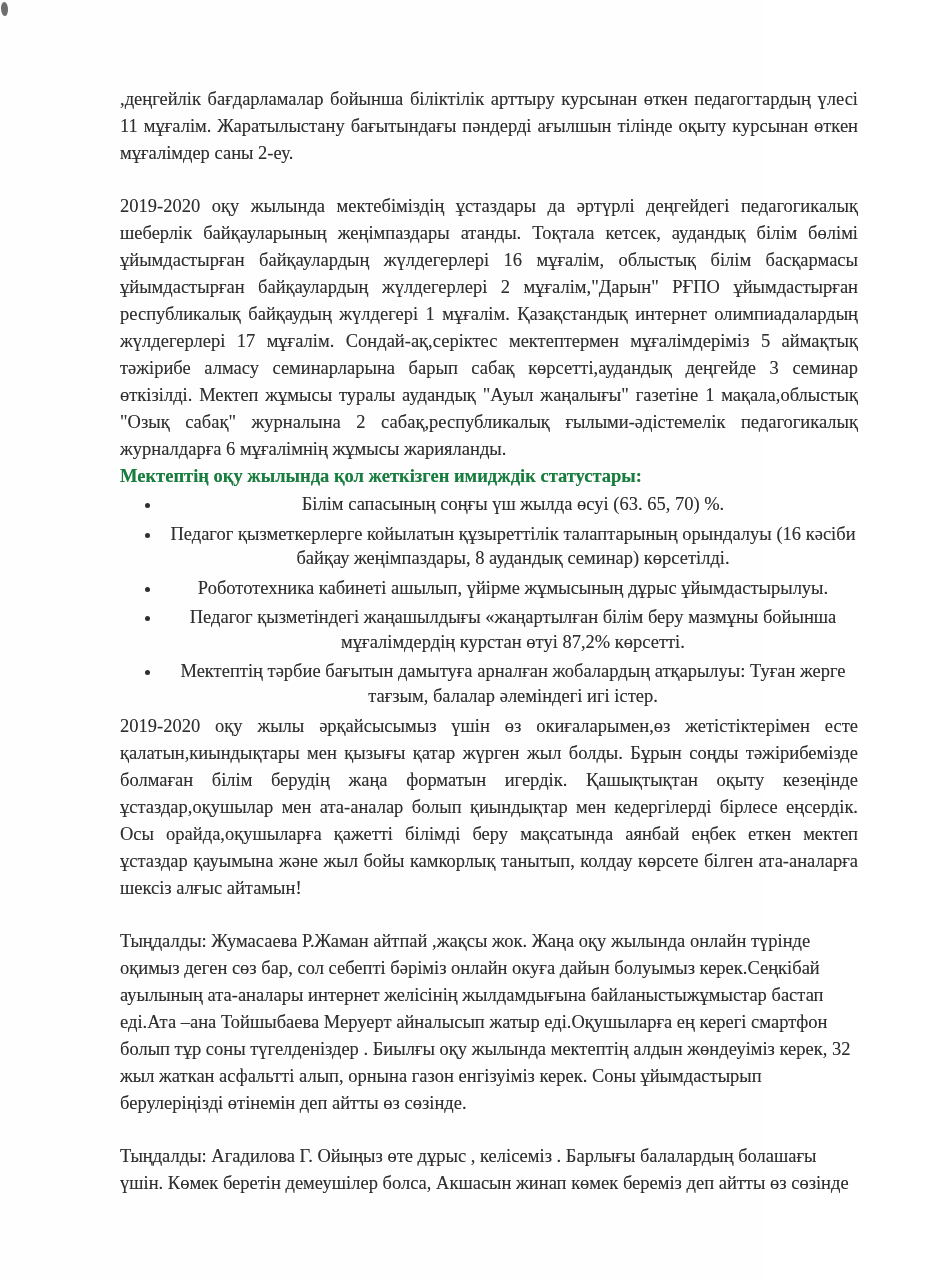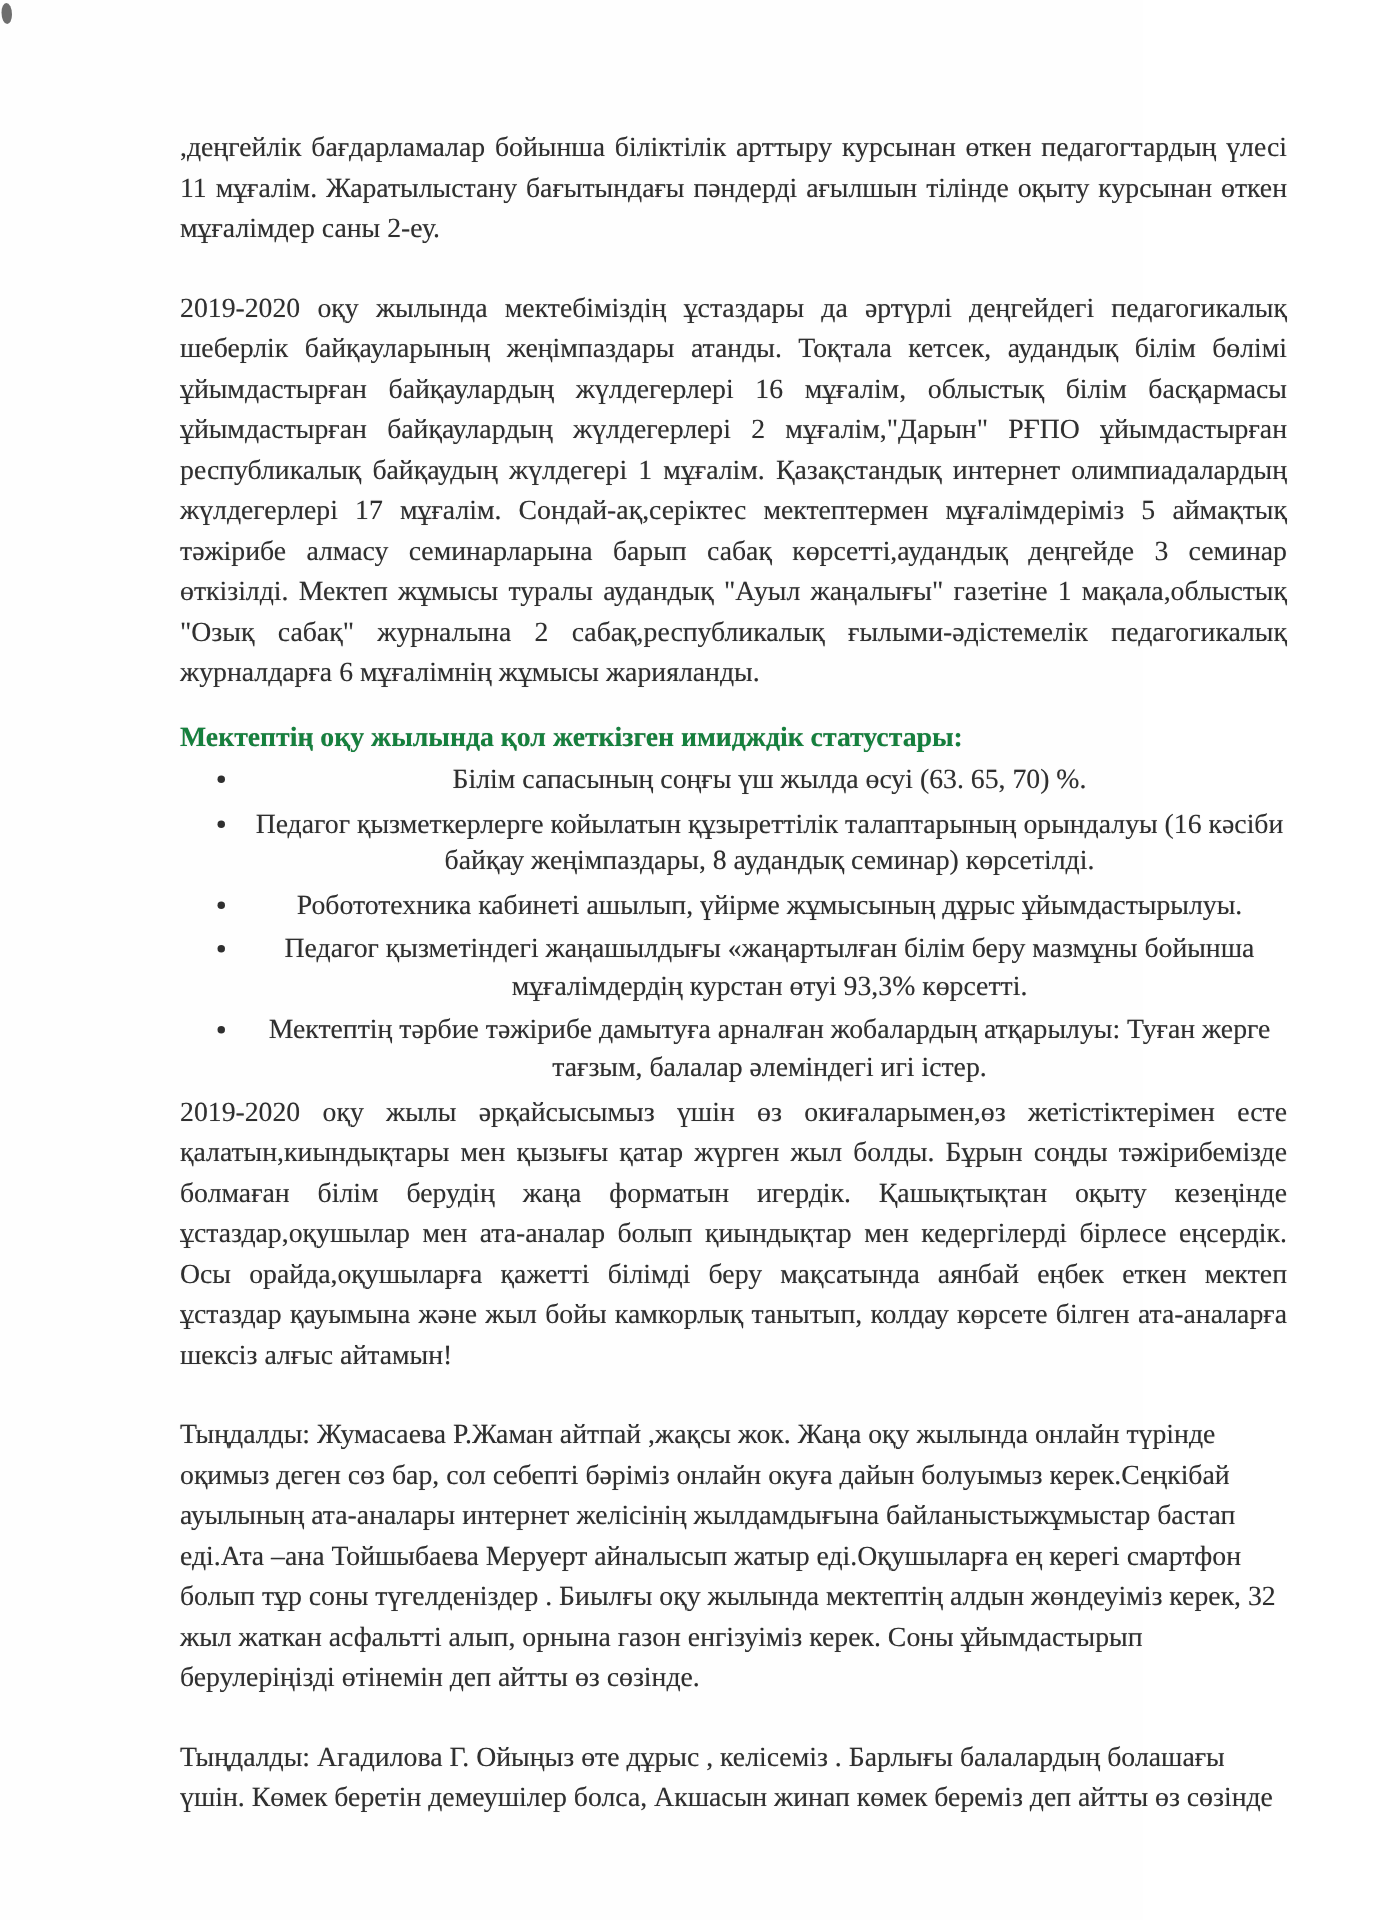--- a/index.html
+++ b/index.html
@@ -40,21 +40,21 @@
     color: #2f2f2f;
     text-shadow: 0 0 0.5px rgba(60,60,60,0.45);
   }
   .para {
     margin: 0 0 26px 0;
   }
   .justify {
     text-align: justify;
   }
   .no-gap {
-    margin-bottom: 16px;
+    margin-bottom: 0;
   }
   .heading {
     font-weight: bold;
     margin: 0;
     color: #15803d;
   }
   ul.bullet-list {
     margin: 2px 0 4px 0;
     padding-left: 42px;
     list-style: disc;
@@ -78,22 +78,22 @@
     <p class="para justify">,деңгейлік бағдарламалар бойынша біліктілік арттыру курсынан өткен педагогтардың үлесі 11 мұғалім. Жаратылыстану бағытындағы пәндерді ағылшын тілінде оқыту курсынан өткен мұғалімдер саны 2-еу.</p>
 
     <p class="para justify no-gap">2019-2020 оқу жылында мектебіміздің ұстаздары да әртүрлі деңгейдегі педагогикалық шеберлік байқауларының жеңімпаздары атанды. Тоқтала кетсек, аудандық білім бөлімі ұйымдастырған байқаулардың жүлдегерлері 16 мұғалім, облыстық білім басқармасы ұйымдастырған байқаулардың жүлдегерлері 2 мұғалім,"Дарын" РҒПО ұйымдастырған республикалық байқаудың жүлдегері 1 мұғалім. Қазақстандық интернет олимпиадалардың жүлдегерлері 17 мұғалім. Сондай-ақ,серіктес мектептермен мұғалімдеріміз 5 аймақтық тәжірибе алмасу семинарларына барып сабақ көрсетті,аудандық деңгейде 3 семинар өткізілді. Мектеп жұмысы туралы аудандық "Ауыл жаңалығы" газетіне 1 мақала,облыстық "Озық сабақ" журналына 2 сабақ,республикалық ғылыми-әдістемелік педагогикалық журналдарға 6 мұғалімнің жұмысы жарияланды.</p>
 
     <p class="heading">Мектептің оқу жылында қол жеткізген имидждік статустары:</p>
 
     <ul class="bullet-list">
       <li>Білім сапасының соңғы үш жылда өсуі (63. 65, 70) %.</li>
       <li>Педагог қызметкерлерге койылатын құзыреттілік талаптарының орындалуы (16 кәсіби байқау жеңімпаздары, 8 аудандық семинар) көрсетілді.</li>
       <li>Робототехника кабинеті ашылып, үйірме жұмысының дұрыс ұйымдастырылуы.</li>
-      <li>Педагог қызметіндегі жаңашылдығы «жаңартылған білім беру мазмұны бойынша мұғалімдердің курстан өтуі 93,3% көрсетті.</li>
-      <li>Мектептің тәрбие тәжірибе дамытуға арналған жобалардың атқарылуы: Туған жерге тағзым, балалар әлеміндегі игі істер.</li>
+      <li>Педагог қызметіндегі жаңашылдығы «жаңартылған білім беру мазмұны бойынша мұғалімдердің курстан өтуі 87,2% көрсетті.</li>
+      <li>Мектептің тәрбие бағытын дамытуға арналған жобалардың атқарылуы: Туған жерге тағзым, балалар әлеміндегі игі істер.</li>
     </ul>
 
     <p class="para justify">2019-2020 оқу жылы әрқайсысымыз үшін өз окиғаларымен,өз жетістіктерімен есте қалатын,киындықтары мен қызығы қатар жүрген жыл болды. Бұрын соңды тәжірибемізде болмаған білім берудің  жаңа форматын игердік. Қашықтықтан оқыту кезеңінде ұстаздар,оқушылар мен ата-аналар болып қиындықтар мен кедергілерді бірлесе еңсердік. Осы орайда,оқушыларға қажетті білімді беру мақсатында аянбай еңбек еткен мектеп ұстаздар қауымына және жыл бойы камкорлық танытып, колдау көрсете білген ата-аналарға шексіз алғыс айтамын!</p>
 
 
     <p class="para">Тыңдалды: Жумасаева Р.Жаман айтпай ,жақсы жок. Жаңа оқу жылында онлайн түрінде оқимыз деген сөз бар, сол себепті бәріміз онлайн окуға дайын болуымыз керек.Сеңкібай ауылының ата-аналары интернет желісінің жылдамдығына байланыстыжұмыстар бастап еді.Ата –ана Тойшыбаева Меруерт айналысып жатыр еді.Оқушыларға ең керегі смартфон болып тұр соны түгелденіздер . Биылғы оқу жылында мектептің алдын жөндеуіміз керек, 32 жыл жаткан асфальтті алып, орнына газон енгізуіміз керек. Соны ұйымдастырып берулеріңізді өтінемін деп айтты  өз сөзінде.</p>
 
     <p class="para">Тыңдалды: Агадилова Г. Ойыңыз өте дұрыс , келісеміз . Барлығы балалардың болашағы үшін. Көмек беретін демеушілер болса, Акшасын жинап көмек береміз деп айтты өз сөзінде</p>
 
   </div>

